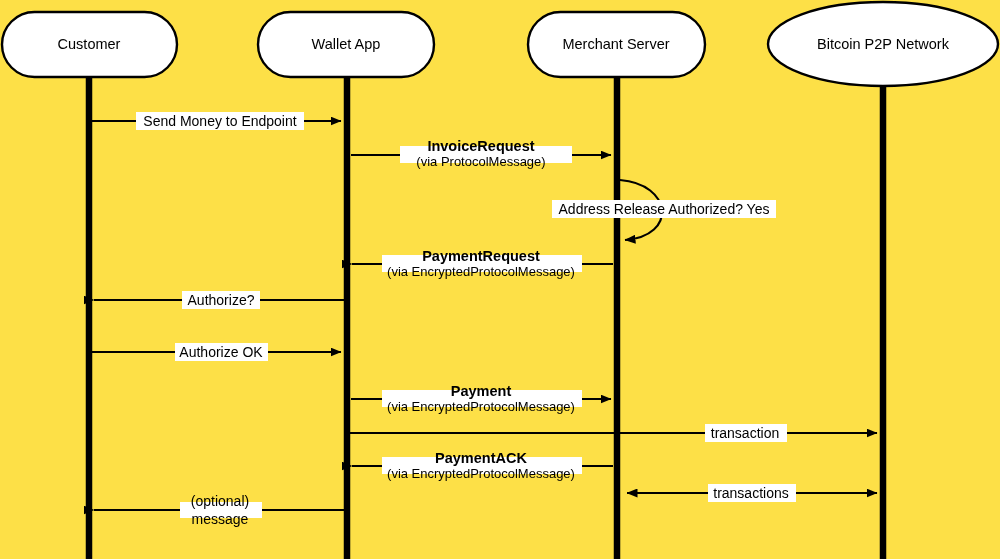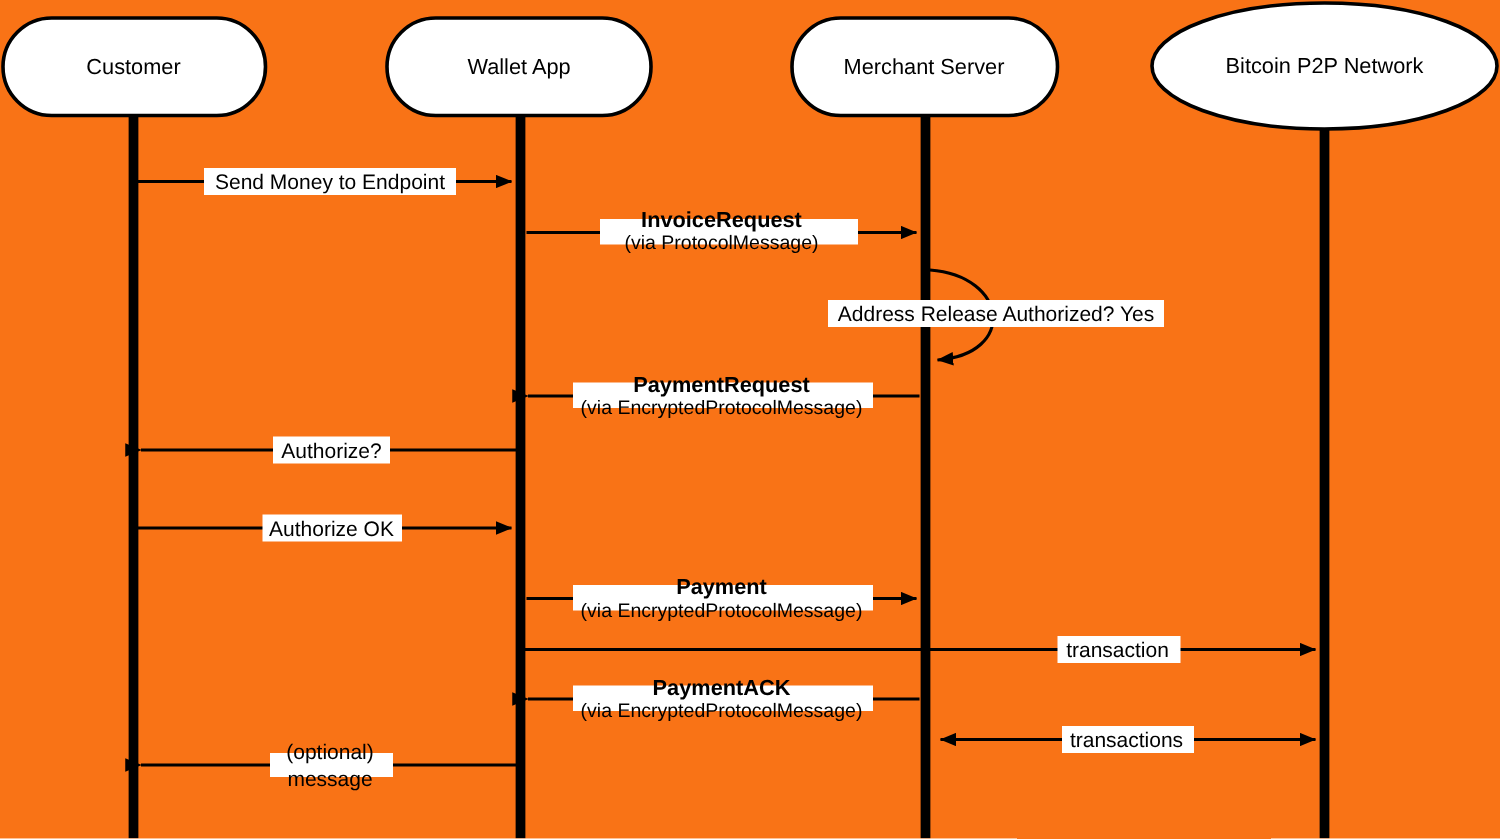--- a/index.html
+++ b/index.html
@@ -7,21 +7,21 @@
     padding: 0;
     background: #ffffff;
   }
   body {
     font-family: "Liberation Sans", sans-serif;
   }
   #diagram-root {
     position: relative;
     width: 1000px;
     height: 559px;
-    background: #f97316;
+    background: #fde047;
     overflow: hidden;
   }
   svg#seq-svg {
     position: absolute;
     left: 0;
     top: 0;
     width: 1000px;
     height: 559px;
     display: block;
   }

